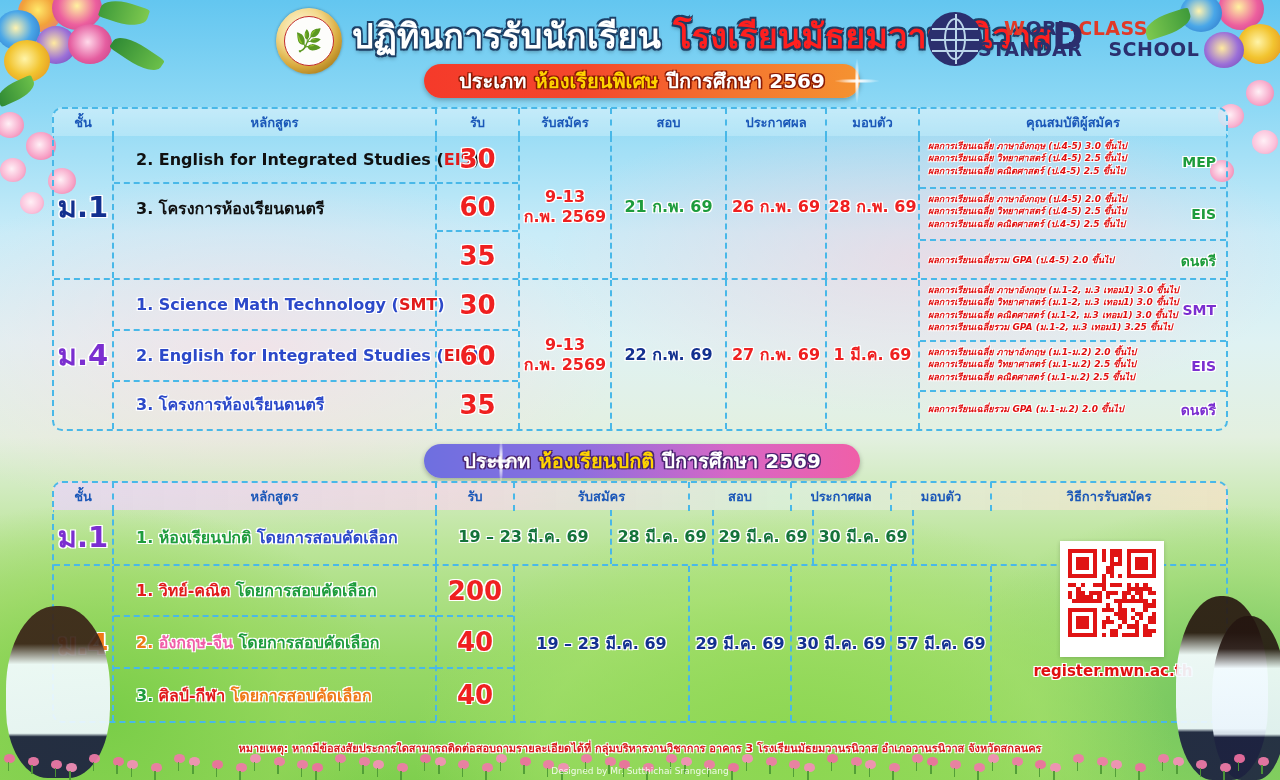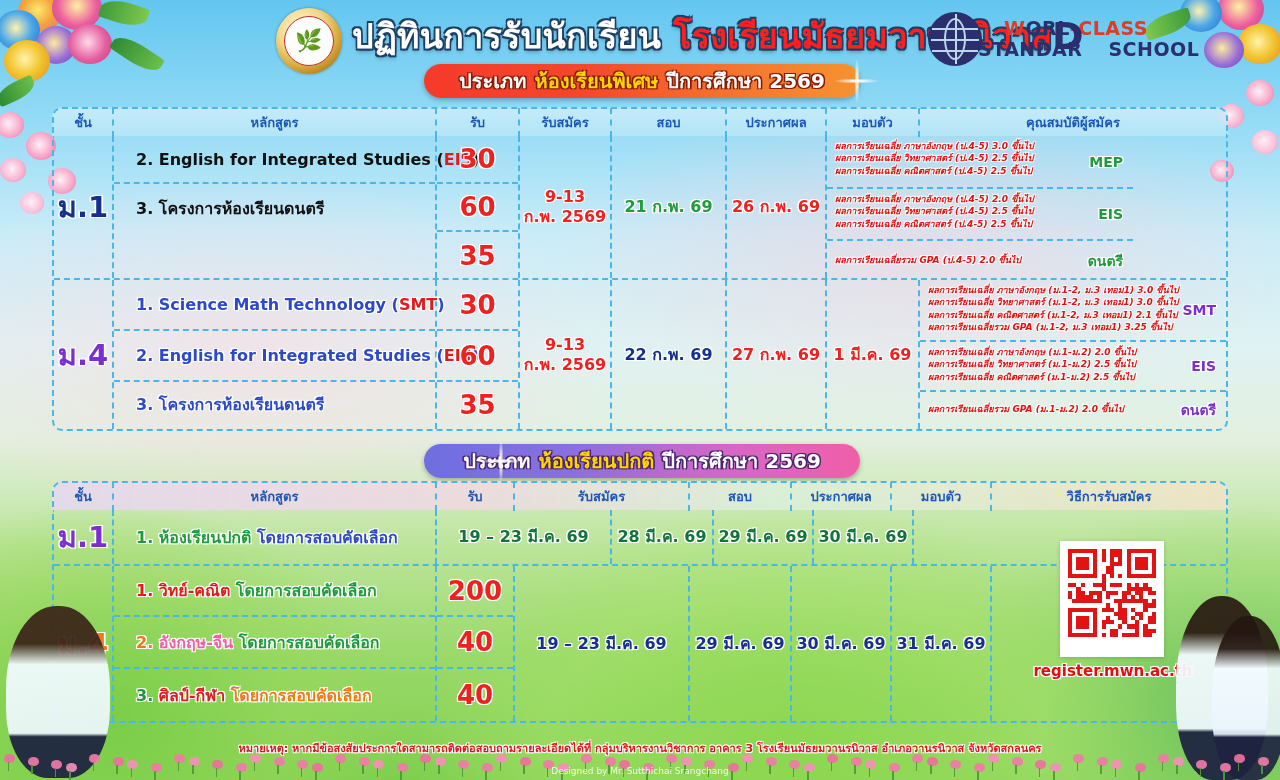--- a/index.html
+++ b/index.html
@@ -257,20 +257,23 @@
       <div class="cell" style="width:92px;">
           <span class="dt dt-red" style="white-space:pre-line;">9-13
 ก.พ. 2569</span>
         </div>
       <div class="cell" style="width:115px;">
           <span class="dt dt-green">21 ก.พ. 69</span>
         </div>
       <div class="cell" style="width:100px;">
           <span class="dt dt-red">26 ก.พ. 69</span>
         </div>
+      <div class="cell" style="width:93px;">
+          <span class="dt dt-red">28 ก.พ. 69</span>
+        </div>
       <div style="width:306px;">
         <div class="hsep qual" style="height:53px;">
           <div class="qline">ผลการเรียนเฉลี่ย ภาษาอังกฤษ (ป.4-5) 3.0 ขึ้นไป</div>
           <div class="qline">ผลการเรียนเฉลี่ย วิทยาศาสตร์ (ป.4-5) 2.5 ขึ้นไป</div>
           <div class="qline">ผลการเรียนเฉลี่ย คณิตศาสตร์  (ป.4-5) 2.5 ขึ้นไป</div>
           <div class="qtag">MEP</div>
         </div>
         <div class="hsep qual" style="height:52px;">
           <div class="qline">ผลการเรียนเฉลี่ย ภาษาอังกฤษ (ป.4-5) 2.0 ขึ้นไป</div>
           <div class="qline">ผลการเรียนเฉลี่ย วิทยาศาสตร์ (ป.4-5) 2.5 ขึ้นไป</div>
@@ -329,21 +332,21 @@
       <div class="cell" style="width:100px;">
           <span class="dt dt-red">27 ก.พ. 69</span>
         </div>
       <div class="cell" style="width:93px;">
           <span class="dt dt-red">1 มี.ค. 69</span>
         </div>
       <div style="width:306px;">
         <div class="hsep qual" style="height:62px;">
           <div class="qline">ผลการเรียนเฉลี่ย ภาษาอังกฤษ (ม.1-2, ม.3 เทอม1) 3.0 ขึ้นไป</div>
           <div class="qline">ผลการเรียนเฉลี่ย วิทยาศาสตร์ (ม.1-2, ม.3 เทอม1) 3.0 ขึ้นไป</div>
-          <div class="qline">ผลการเรียนเฉลี่ย คณิตศาสตร์  (ม.1-2, ม.3 เทอม1) 2.1 ขึ้นไป</div>
+          <div class="qline">ผลการเรียนเฉลี่ย คณิตศาสตร์  (ม.1-2, ม.3 เทอม1) 3.0 ขึ้นไป</div>
           <div class="qline">ผลการเรียนเฉลี่ยรวม GPA  (ม.1-2, ม.3 เทอม1) 3.25 ขึ้นไป</div>
           <div class="qtag purple">SMT</div>
         </div>
         <div class="hsep qual" style="height:50px;">
           <div class="qline">ผลการเรียนเฉลี่ย ภาษาอังกฤษ (ม.1-ม.2) 2.0 ขึ้นไป</div>
           <div class="qline">ผลการเรียนเฉลี่ย วิทยาศาสตร์ (ม.1-ม.2) 2.5 ขึ้นไป</div>
           <div class="qline">ผลการเรียนเฉลี่ย คณิตศาสตร์  (ม.1-ม.2) 2.5 ขึ้นไป</div>
           <div class="qtag purple">EIS</div>
         </div>
         <div class="qual" style="height:35px;display:flex;align-items:center;">
@@ -443,21 +446,21 @@
       <div class="cell" style="width:175px;">
           <span class="dt dt-blue">19 – 23 มี.ค. 69</span>
         </div>
       <div class="cell" style="width:102px;">
           <span class="dt dt-blue">29 มี.ค. 69</span>
         </div>
       <div class="cell" style="width:100px;">
           <span class="dt dt-blue">30 มี.ค. 69</span>
         </div>
       <div class="cell" style="width:100px;">
-          <span class="dt dt-blue">31 มี.ค. 69</span>
+          <span class="dt dt-blue">57 มี.ค. 69</span>
         </div>
       <div class="cell" style="width:234px;"></div>
     </div>
 
   </div>
 </div>
 
 <div class="qrbox">
   <div class="qr" id="qr">
       <i></i>

